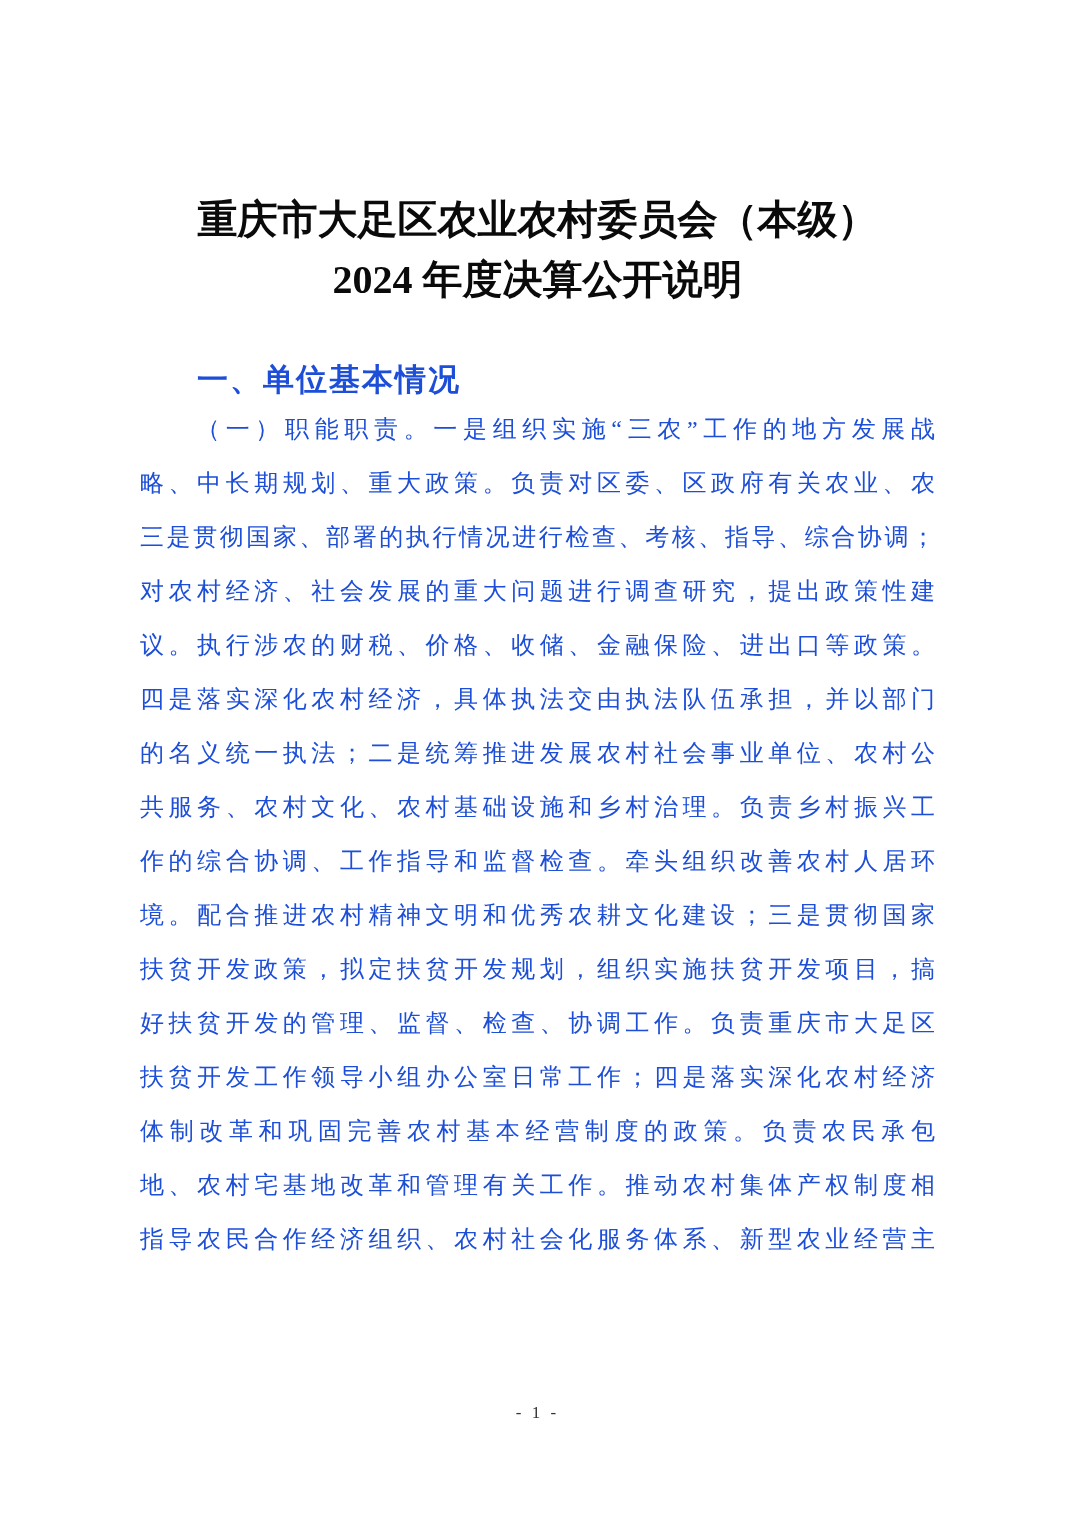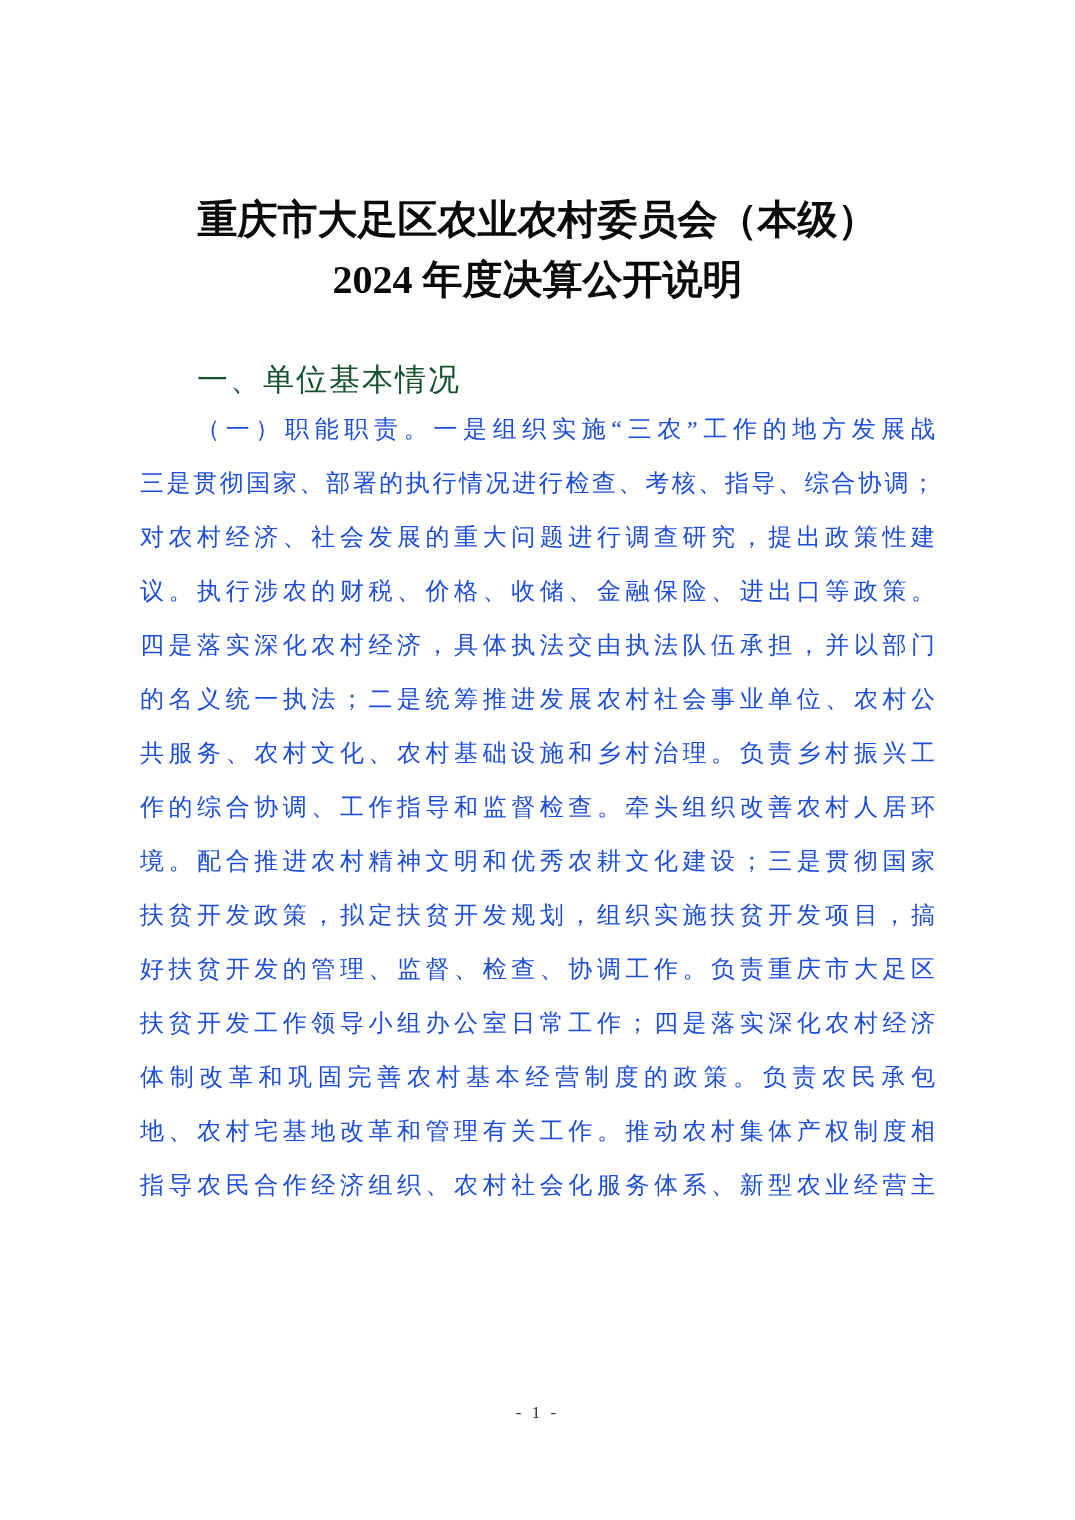--- a/index.html
+++ b/index.html
@@ -36,22 +36,22 @@
     position: absolute;
     top: 358px;
     left: 140px;
     width: 795px;
     margin: 0;
     padding-left: 57px;
     box-sizing: border-box;
     font-family: "Liberation Sans", sans-serif;
     font-size: 31px;
     line-height: 44px;
-    font-weight: 400;
-    color: #14532d;
+    font-weight: 700;
+    color: #1d4ed8;
     letter-spacing: 2px;
     white-space: nowrap;
   }
   .body-text {
     position: absolute;
     top: 402px;
     left: 140px;
     width: 795px;
     font-size: 24px;
     color: #1d4ed8;
@@ -86,20 +86,21 @@
 
   <h1 class="doc-title">
     <span class="title-line">重庆市大足区农业农村委员会（本级）</span>
     <span class="title-line">2024 年度决算公开说明</span>
   </h1>
 
   <h2 class="section-heading">一、单位基本情况</h2>
 
   <div class="body-text">
     <div class="line indent">（一）职能职责。一是组织实施“三农”工作的地方发展战</div>
+    <div class="line">略、中长期规划、重大政策。负责对区委、区政府有关农业、农</div>
     <div class="line">三是贯彻国家、部署的执行情况进行检查、考核、指导、综合协调；</div>
     <div class="line">对农村经济、社会发展的重大问题进行调查研究，提出政策性建</div>
     <div class="line">议。执行涉农的财税、价格、收储、金融保险、进出口等政策。</div>
     <div class="line">四是落实深化农村经济，具体执法交由执法队伍承担，并以部门</div>
     <div class="line">的名义统一执法；二是统筹推进发展农村社会事业单位、农村公</div>
     <div class="line">共服务、农村文化、农村基础设施和乡村治理。负责乡村振兴工</div>
     <div class="line">作的综合协调、工作指导和监督检查。牵头组织改善农村人居环</div>
     <div class="line">境。配合推进农村精神文明和优秀农耕文化建设；三是贯彻国家</div>
     <div class="line">扶贫开发政策，拟定扶贫开发规划，组织实施扶贫开发项目，搞</div>
     <div class="line">好扶贫开发的管理、监督、检查、协调工作。负责重庆市大足区</div>

